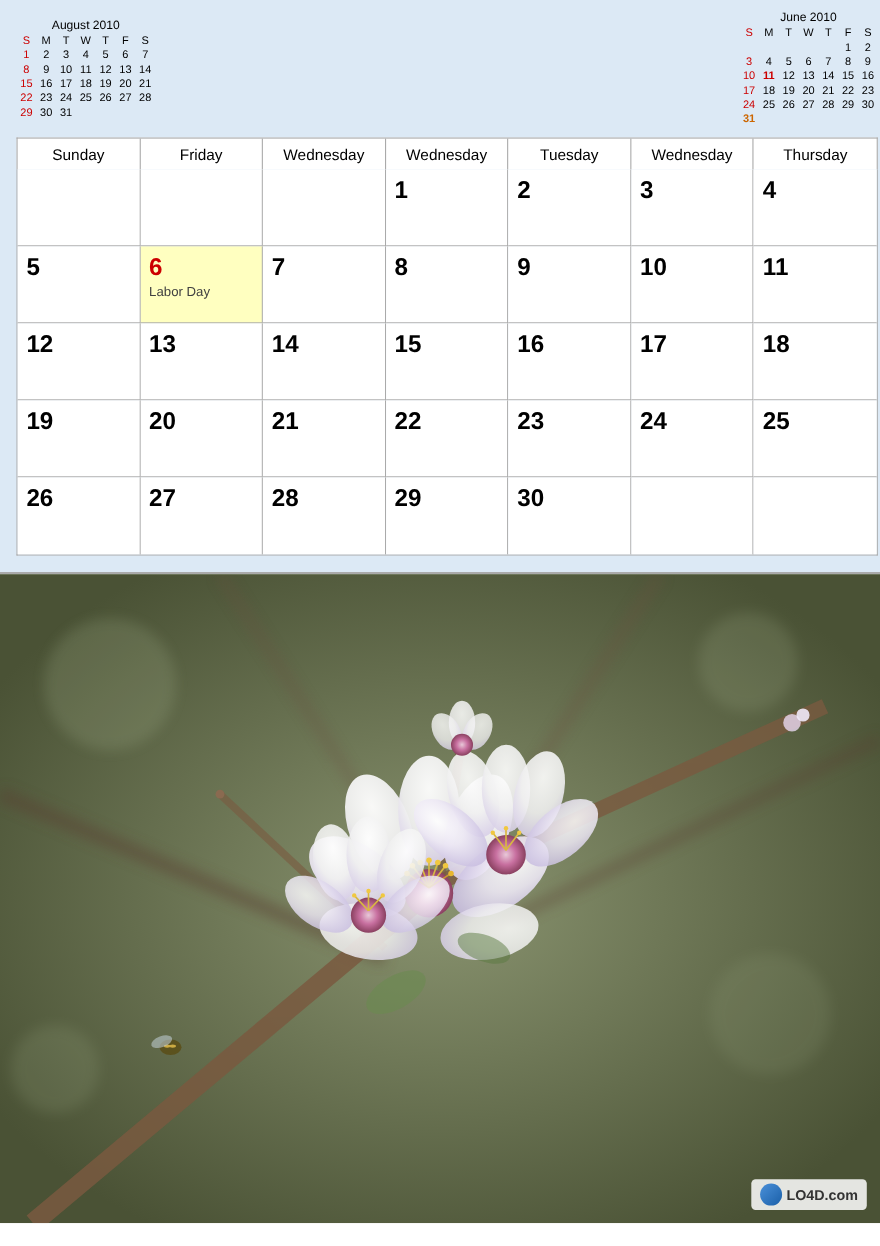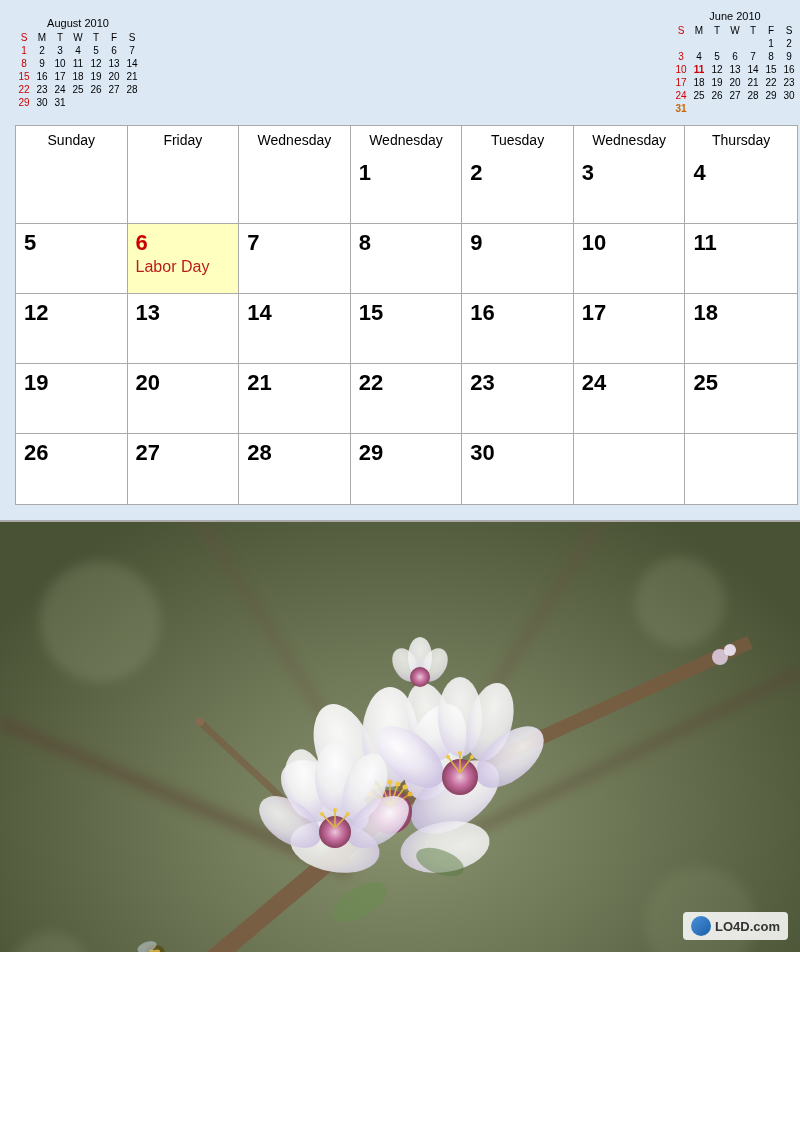--- a/index.html
+++ b/index.html
@@ -111,33 +111,33 @@
 
     .cal-cell.holiday {
       background: #ffffc0;
     }
 
     .cal-cell.holiday .day-num {
       color: #cc0000;
     }
 
     .cal-cell .holiday-label {
-      font-size: 16px;
-      color: #b91c1c;
+      font-size: 12px;
+      color: #404040;
       margin-top: 2px;
     }
 
     .cal-cell.empty {
       background: #fff;
     }
 
     
     .photo-section {
       width: 100%;
-      height: 430px;
+      height: 590px;
       background: #6e7a5a;
       position: relative;
       overflow: hidden;
     }
 
     
     .watermark {
       position: absolute;
       bottom: 12px;
       right: 12px;

